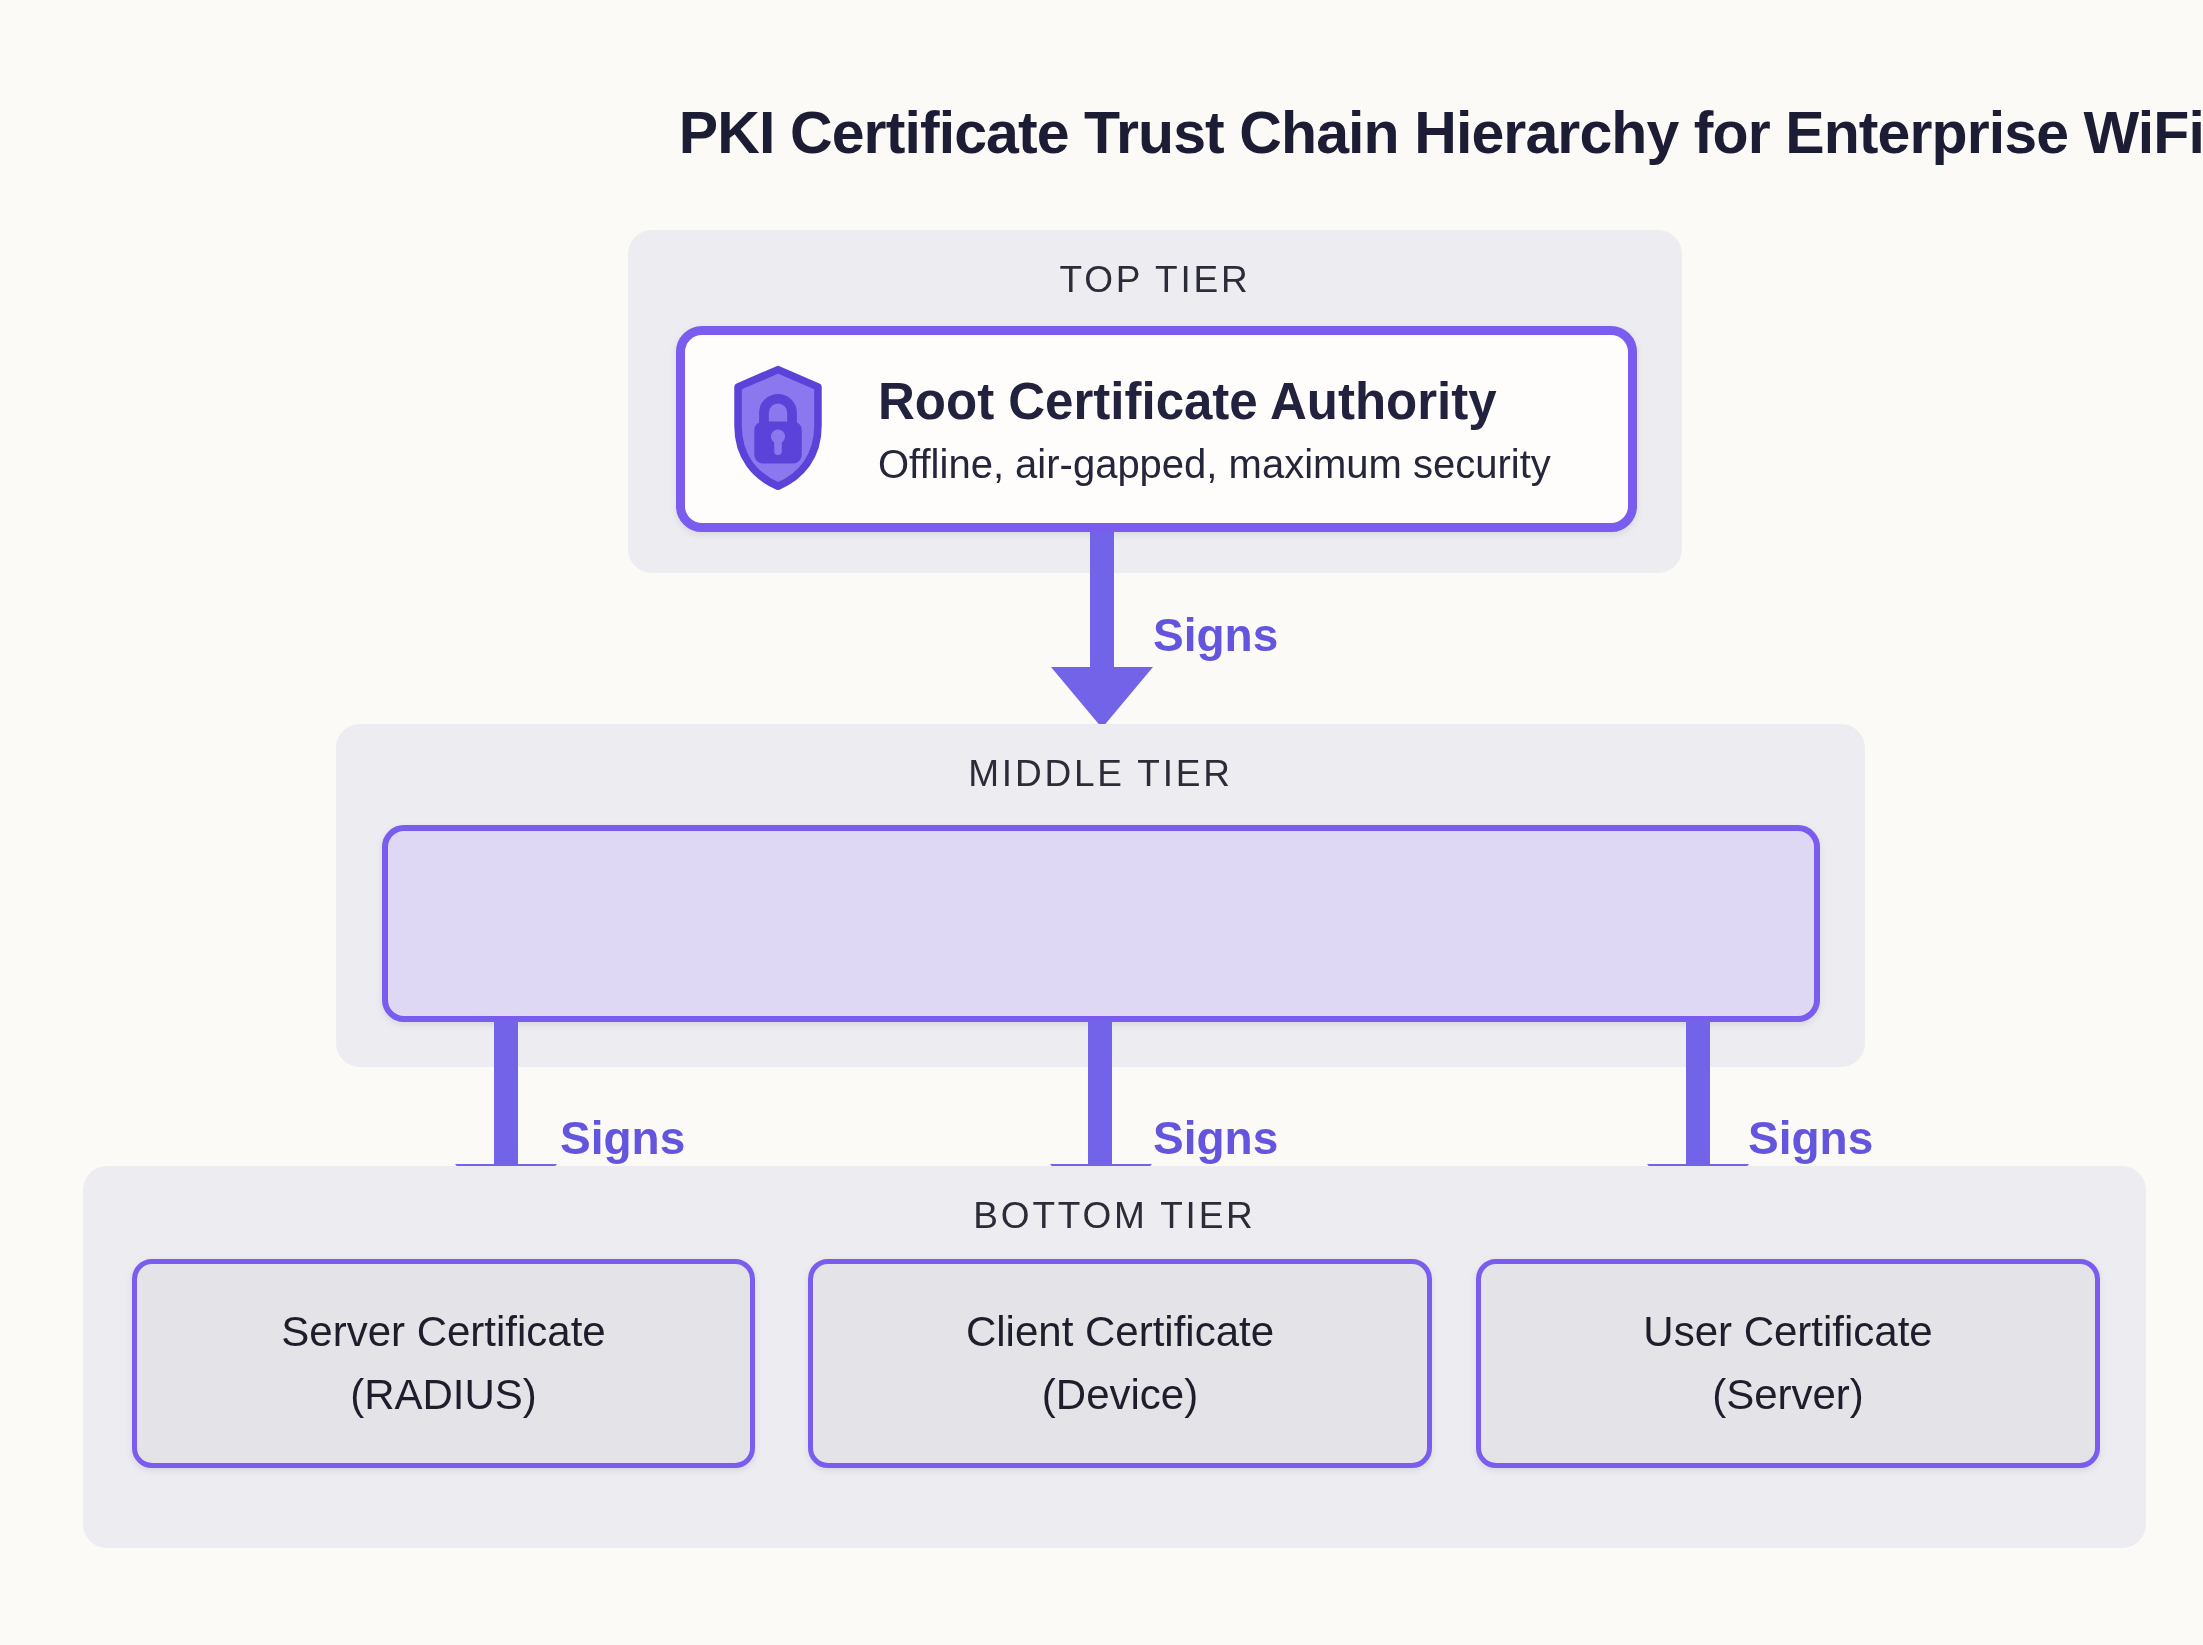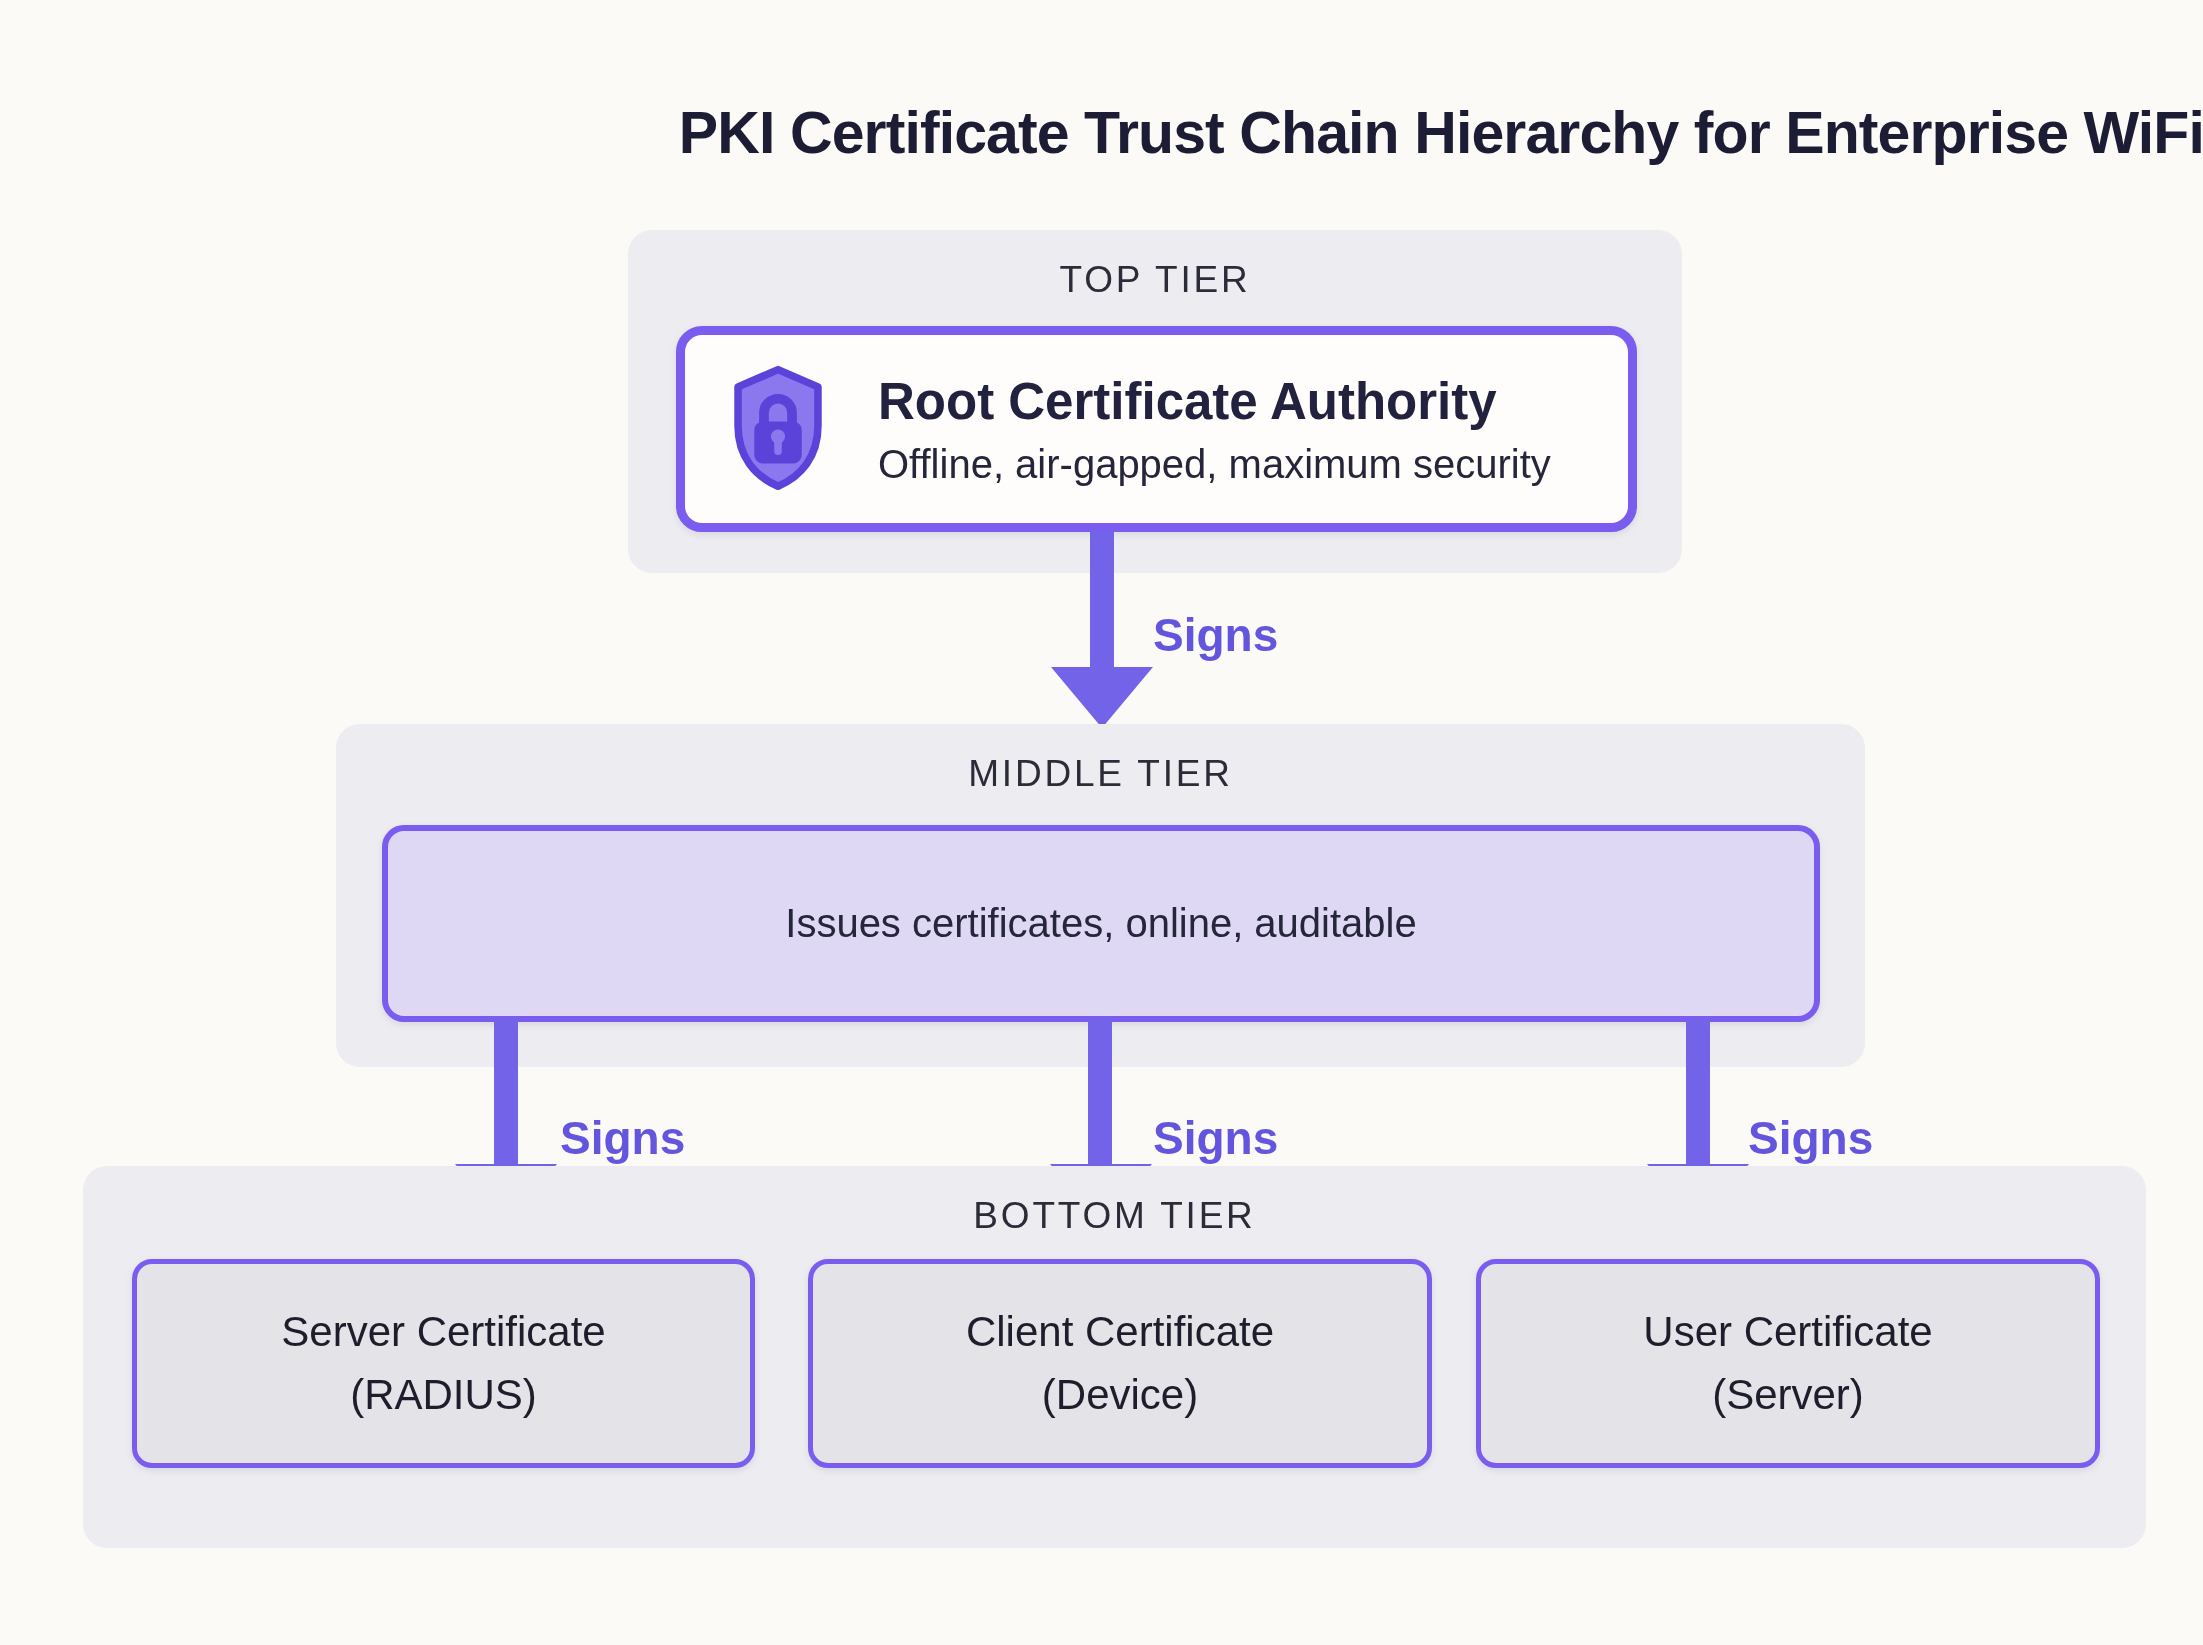--- a/index.html
+++ b/index.html
@@ -130,21 +130,20 @@
 
   <div>
     <div class="arrow-bar" style="left:1090px;top:531px;height:138px;"></div>
     <div class="arrow-head" style="left:1051px;top:667px;"></div>
     <div class="arrow-label" style="left:1153px;top:608px;">Signs</div>
   </div>
 
   <section class="tier tier-middle">
     <div class="tier-label">MIDDLE TIER</div>
     <div class="node intermediate-node">
-      <div class="node-subtitle">Issues certificates, online, auditable</div>
     </div>
   </section>
 
   <div>
     <div class="arrow-bar" style="left:494px;top:1019px;height:147px;"></div>
     <div class="arrow-head" style="left:455px;top:1164px;"></div>
     <div class="arrow-label" style="left:560px;top:1111px;">Signs</div>
   </div>
   <div>
     <div class="arrow-bar" style="left:1088px;top:1019px;height:147px;"></div>

